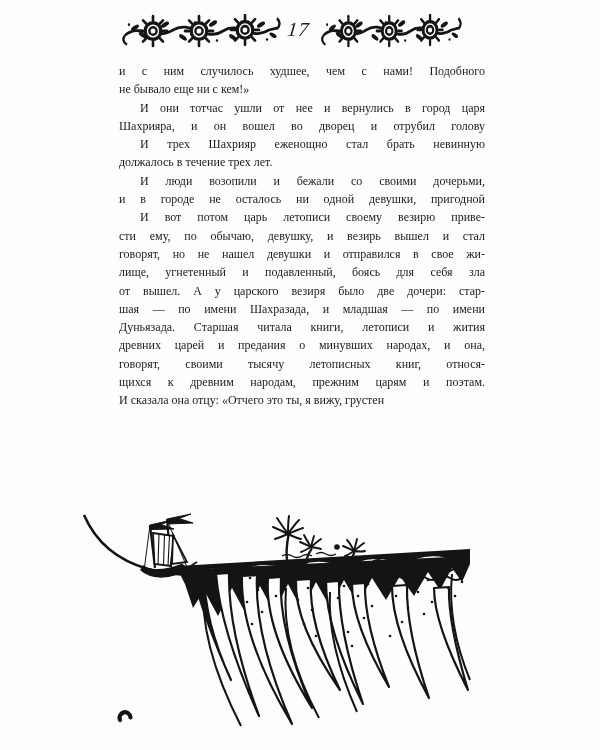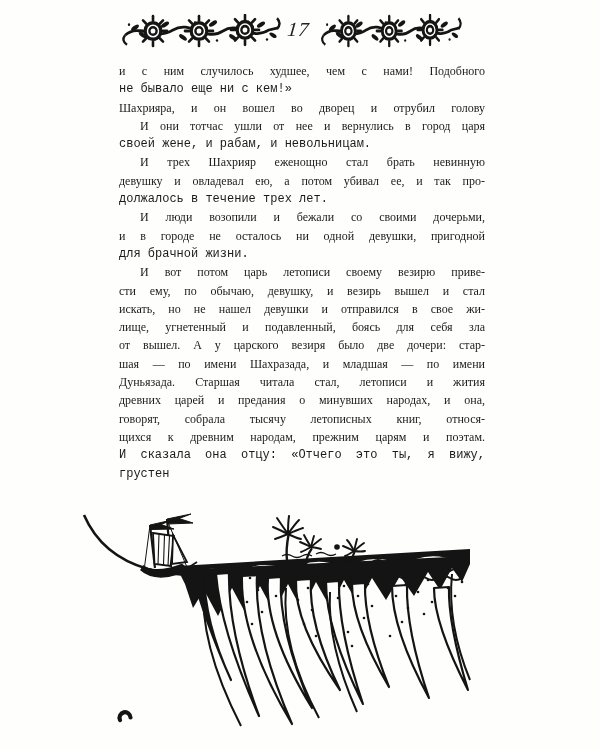--- a/index.html
+++ b/index.html
@@ -24,21 +24,21 @@
     position:absolute;top:62px;left:119px;width:366px;
     font-size:12px;line-height:18.3px;
   }
   .line{
     text-align:justify;
     text-align-last:justify;
     white-space:normal;
     height:18.3px;overflow:visible;
   }
   .line.indent{text-indent:21px;}
-  .line.end{text-align-last:left;font-family:Liberation Mono, monospace;}
+  .line.end{text-align-last:left;}
   
   .illustration{position:absolute;top:512px;left:0;width:600px;height:238px;}
 </style>
 </head>
 <body>
 
 <div class="page-header">
 
   <svg width="0" height="0" style="position:absolute">
     <defs>
@@ -91,38 +91,35 @@
   <div class="page-number">17</div>
 
   <svg class="ornament right" viewBox="0 0 160 32" preserveAspectRatio="none">
       <use href="#garland"></use>
     </svg>
 </div>
 
 <div class="text-block">
   <div class="line">и с ним случилось худшее, чем с нами! Подобного</div>
   <div class="line end">не бывало еще ни с кем!»</div>
+  <div class="line indent">И они тотчас ушли от нее и вернулись в город царя</div>
   <div class="line">Шахрияра, и он вошел во дворец и отрубил голову</div>
-  <div class="line indent">И они тотчас ушли от нее и вернулись в город царя</div>
-  <div class="line end">своей жене, и рабам, и невольницам.</div>
   <div class="line indent">И трех Шахрияр еженощно стал брать невинную</div>
-  <div class="line">девушку и овладевал ею, а потом убивал ее, и так про-</div>
   <div class="line end">должалось в течение трех лет.</div>
   <div class="line indent">И люди возопили и бежали со своими дочерьми,</div>
   <div class="line">и в городе не осталось ни одной девушки, пригодной</div>
-  <div class="line end">для брачной жизни.</div>
   <div class="line indent">И вот потом царь летописи своему везирю приве-</div>
   <div class="line">сти ему, по обычаю, девушку, и везирь вышел и стал</div>
-  <div class="line">искать, но не нашел девушки и отправился в свое жи-</div>
+  <div class="line">говорят, но не нашел девушки и отправился в свое жи-</div>
   <div class="line">лище, угнетенный и подавленный, боясь для себя зла</div>
   <div class="line">от вышел. А у царского везиря было две дочери: стар-</div>
   <div class="line">шая — по имени Шахразада, и младшая — по имени</div>
-  <div class="line">Дуньязада. Старшая читала стал, летописи и жития</div>
+  <div class="line">Дуньязада. Старшая читала книги, летописи и жития</div>
   <div class="line">древних царей и предания о минувших народах, и она,</div>
-  <div class="line">говорят, собрала тысячу летописных книг, относя-</div>
+  <div class="line">говорят, своими тысячу летописных книг, относя-</div>
   <div class="line">щихся к древним народам, прежним царям и поэтам.</div>
   <div class="line end">И сказала она отцу: «Отчего это ты, я вижу, грустен</div>
 </div>
 
 <svg class="illustration" viewBox="0 0 600 238">
 
   <g>
     <path d="M84 3 C 97 33 120 49 148 57 C 166 61.5 184 63.5 204 64" stroke="#141414" stroke-width="2.6" fill="none"></path>
   </g>
 

